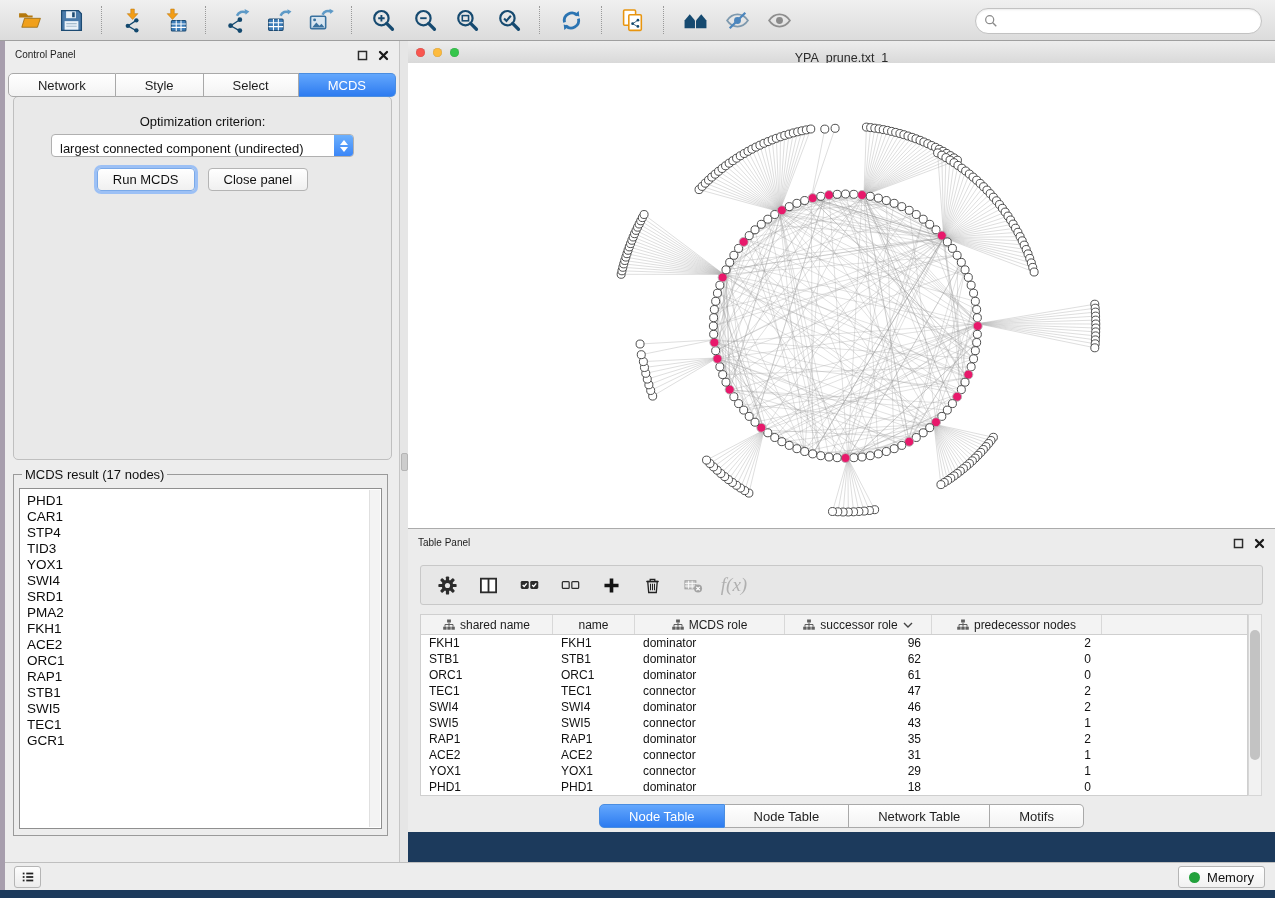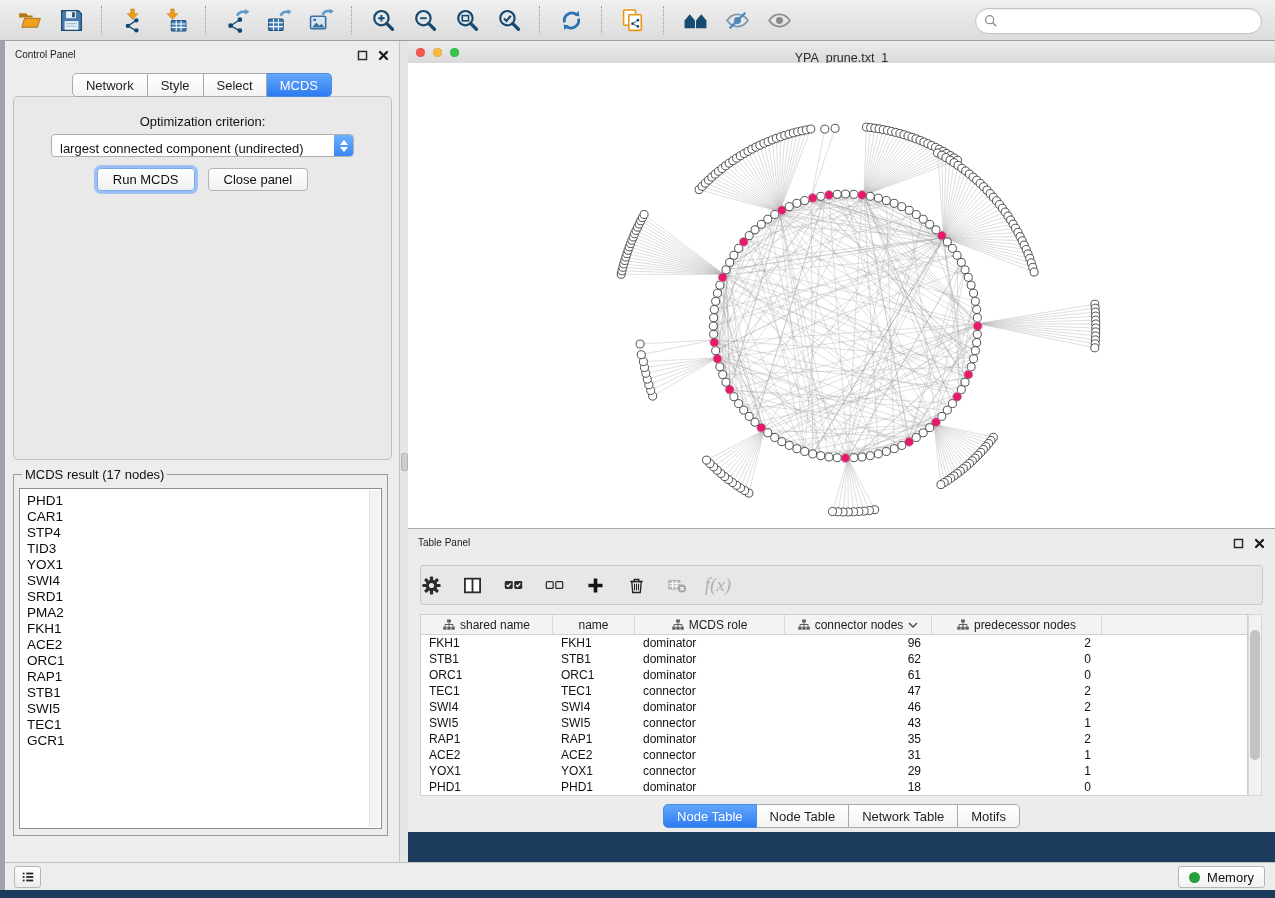--- a/index.html
+++ b/index.html
@@ -25,21 +25,21 @@
                 font-size:13px;padding:0 8px 0 5px;font-family:"Liberation Sans",sans-serif;}
   
   .panel-header{position:relative;height:30px;}
   .panel-title{position:absolute;left:10px;top:8px;font-size:10px;color:#1d1d1d;}
   .win-icons{position:absolute;right:10px;top:9px;display:flex;gap:10px;}
   .win-ic svg{width:11px;height:11px;display:block;}
   
   .control-panel{position:absolute;left:5px;top:41px;width:395px;height:821px;
                  background:#ededed;box-sizing:border-box;border-right:1px solid #c6c6c6;}
   .cp-tabs{position:absolute;top:32px;left:0;right:0;display:flex;justify-content:center;z-index:2;}
-  .seg-tab{font-size:13px;height:22px;display:flex;align-items:center;padding:0 13px;
+  .seg-tab{font-size:13px;height:22px;display:flex;align-items:center;padding:0 29px;
            background:linear-gradient(#ffffff,#f3f3f3);border:1px solid #a9a9a9;border-left:none;
            color:#1e1e1e;cursor:default;}
   .seg-tab:first-child{border-left:1px solid #a9a9a9;border-radius:5px 0 0 5px;}
   .seg-tab:last-child{border-radius:0 5px 5px 0;}
   .seg-tab.active{background:linear-gradient(#63a7fd,#2d7bf0);color:#fff;border-color:#4a8de0;}
   .cp-box{position:absolute;top:55px;left:8px;width:377px;height:362px;background:#e9e9e9;
           border:1px solid #bfbfbf;border-radius:5px;}
   .cp-opt-label{position:absolute;top:17px;left:0;right:0;text-align:center;font-size:13px;color:#111;}
   .mac-select{position:absolute;top:37px;left:37px;width:303px;height:23px;background:#fff;
               border:1px solid #b0b0b0;border-radius:4px;display:flex;align-items:flex-end;
@@ -76,21 +76,21 @@
   .lights{position:absolute;left:8px;top:7px;display:flex;gap:8px;}
   .light{width:9px;height:9px;border-radius:50%;display:block;box-shadow:inset 0 0 1px rgba(0,0,0,.35);}
   .nw-title{position:absolute;left:0;right:0;top:10px;text-align:center;font-size:12.5px;color:#2a2a2a;}
   .nw-canvas{position:absolute;left:0;top:22px;right:0;bottom:0;background:#fff;}
   .nw-canvas svg{width:100%;height:100%;display:block;}
   
   .table-panel{position:absolute;left:408px;top:528px;width:867px;height:304px;background:#ececec;
                border-top:1px solid #ababab;box-sizing:border-box;}
   .tp-toolbar{position:absolute;top:36px;left:12px;width:843px;height:40px;background:#e7e7e7;
               border:1px solid #c8c8c8;border-radius:3px;display:flex;align-items:center;
-              box-sizing:border-box;gap:21px;}
+              padding-left:16px;box-sizing:border-box;gap:21px;}
   .tp-ic{display:flex;align-items:center;justify-content:center;width:20px;height:20px;}
   .tp-ic svg{width:19px;height:19px;display:block;}
   .fx{font-family:"Liberation Serif",serif;font-style:italic;font-size:19px;color:#b0b0b0;}
   .tp-table{position:absolute;top:85px;left:12px;width:826px;height:180px;background:#fff;
             border:1px solid #cfcfcf;box-sizing:content-box;overflow:hidden;}
   .tbl-header{display:flex;height:19px;background:#f3f3f3;border-bottom:1px solid #cfcfcf;
               align-items:stretch;}
   .tbl-col{display:flex;align-items:center;justify-content:center;gap:5px;
            border-right:1px solid #d8d8d8;font-size:12px;color:#1c1c1c;box-sizing:border-box;}
   .tbl-col.filler{border-right:none;flex:1;}
@@ -1211,21 +1211,21 @@
             <svg viewBox="0 0 12 12" width="12" height="12">
               <path d="M6 3.5v2M2 7.7V5.5h8v2.2M6 5.5v2.2" stroke="#5f5f5f" fill="none"></path>
               <g fill="#5f5f5f">
                 <rect x="4.1" y="0.5" width="3.8" height="3"></rect>
                 <rect x="0.2" y="7.7" width="3.4" height="3"></rect>
                 <rect x="4.3" y="7.7" width="3.4" height="3"></rect>
                 <rect x="8.4" y="7.7" width="3.4" height="3"></rect>
               </g>
             </svg>
           </span>
-          <span>connector nodes</span>
+          <span>successor role</span>
           <span>
             <svg viewBox="0 0 10 6" width="10" height="6">
               <path d="M1 1l4 4 4-4" stroke="#444" stroke-width="1.4" fill="none"></path>
             </svg>
           </span>
         </div>
         <div class="tbl-col" style="width: 170px;">
           <span>
             <svg viewBox="0 0 12 12" width="12" height="12">
               <path d="M6 3.5v2M2 7.7V5.5h8v2.2M6 5.5v2.2" stroke="#5f5f5f" fill="none"></path>

